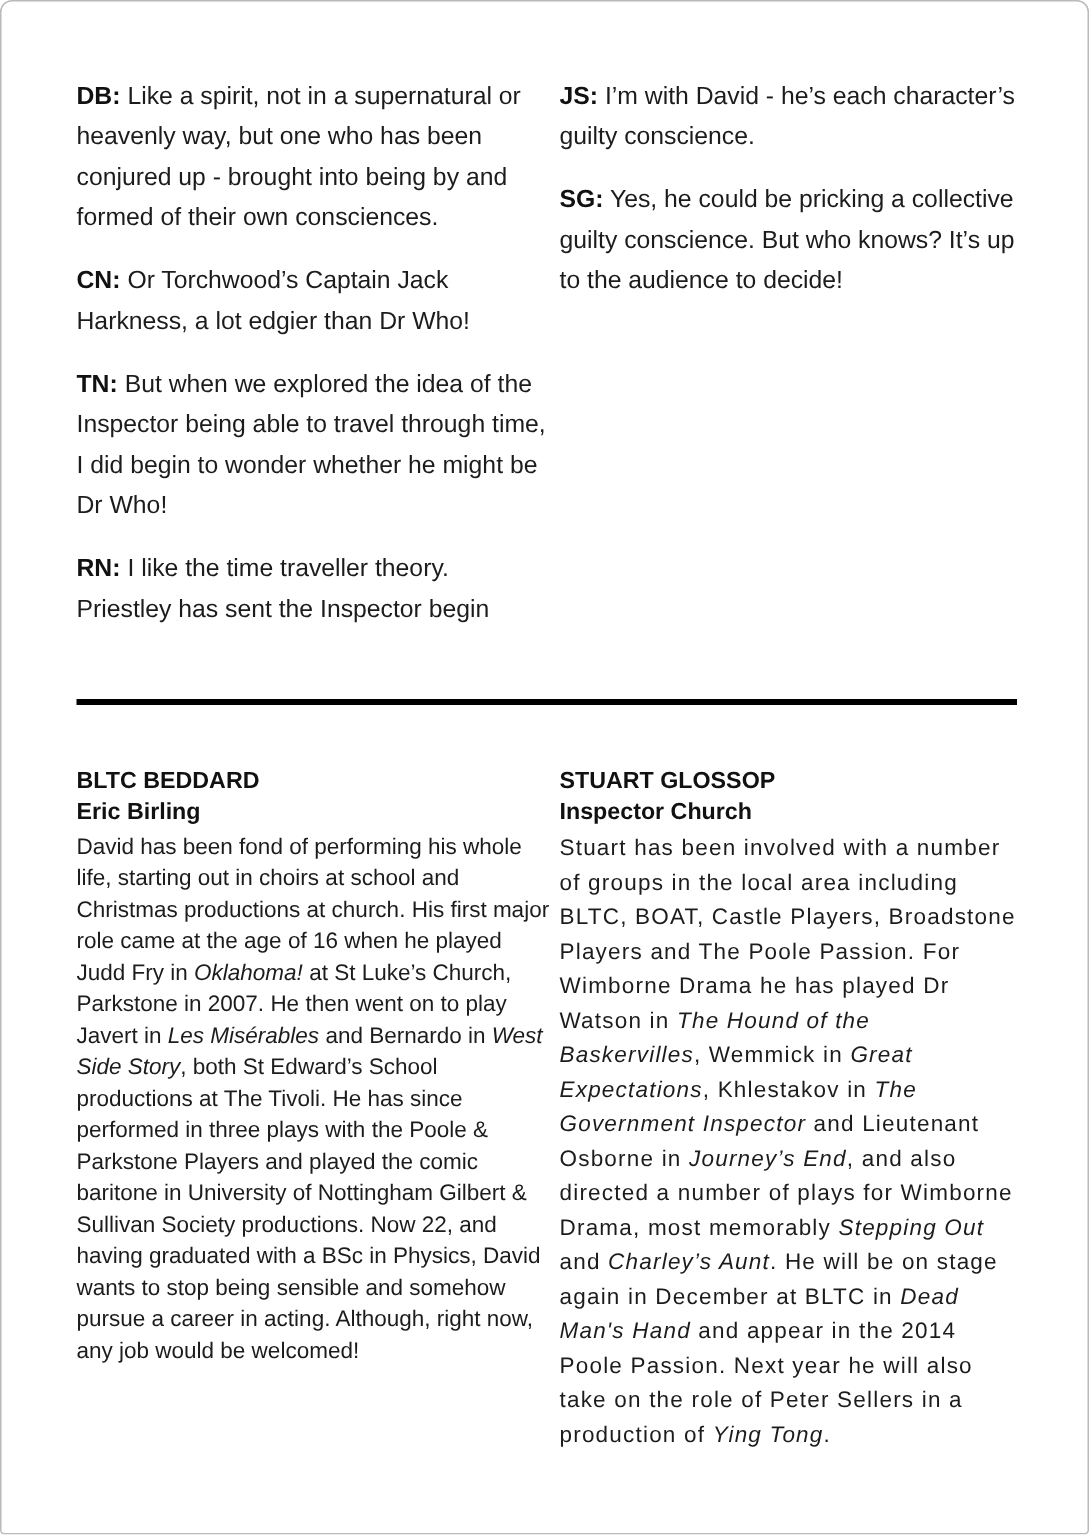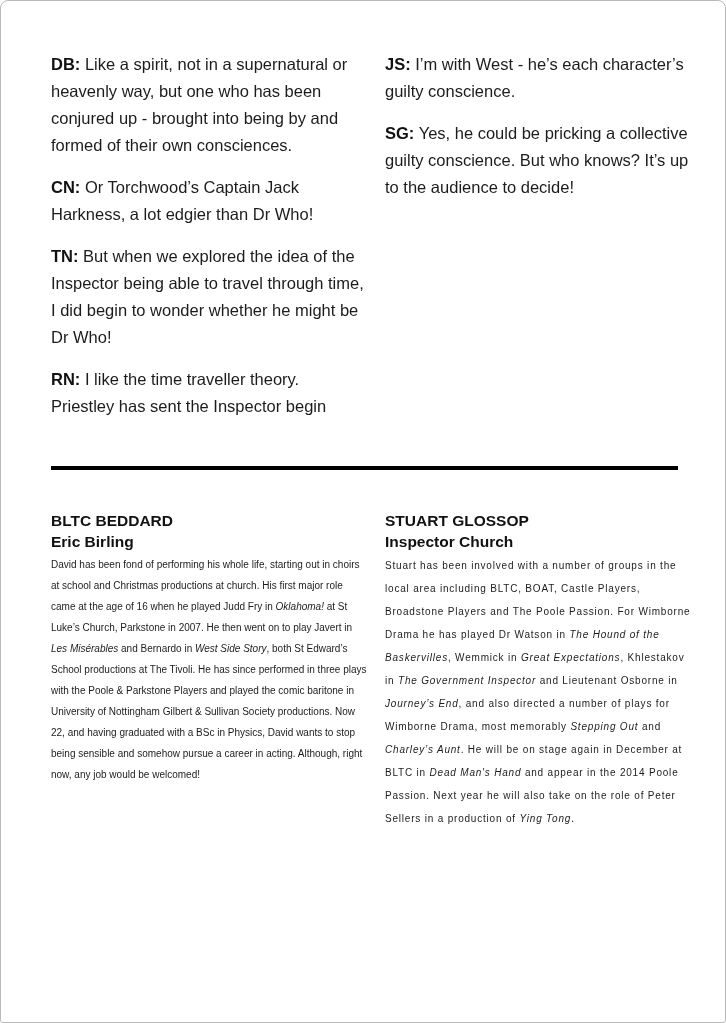--- a/index.html
+++ b/index.html
@@ -13,47 +13,47 @@
     width:726px;height:1023px;box-sizing:border-box;
     background:#ffffff;
     border:1px solid var(--page-border);
     border-radius:8px 8px 3px 3px;
     padding:50px 48px 0 50px;
     font-family:"Liberation Sans",sans-serif;
     color:var(--text);
     overflow:hidden;
   }
   .columns{display:flex;}
-  .col-l{width:316px;margin-right:18px;flex:none;}
+  .col-l{width:316px;margin-right:6px;flex:none;}
   .col-r{width:306px;flex:none;}
   
   .ipara{margin:0 0 15px 0;font-size:16.5px;line-height:27px;}
   .ipara b{font-weight:700;color:#111;}
   
   .divider{height:4px;width:627px;background:var(--divider);border:none;margin:31px 0 40px 0;}
   
   .bio-name,.bio-role{font-weight:700;font-size:15.5px;line-height:21px;margin:0;color:#111;}
-  .bio-body{font-size:10px;line-height:21px;margin:2px 0 0 0;}
+  .bio-body{font-size:15px;line-height:21px;margin:2px 0 0 0;}
   .bio-body i{font-style:italic;}
   .col-r .bio-body{line-height:23px;letter-spacing:0.8px;}
 </style>
 </head>
 <body>
 
 <div class="page">
 
   <div class="columns">
     <div class="col-l">
       <p class="ipara"><b>DB:</b> <span>Like a spirit, not in a supernatural or heavenly way, but one who has been conjured up - brought into being by and formed of their own consciences.</span></p>
       <p class="ipara"><b>CN:</b> <span>Or Torchwood’s Captain Jack Harkness, a lot edgier than Dr Who!</span></p>
       <p class="ipara"><b>TN:</b> <span>But when we explored the idea of the Inspector being able to travel through time, I did begin to wonder whether he might be Dr Who!</span></p>
       <p class="ipara"><b>RN:</b> <span>I like the time traveller theory. Priestley has sent the Inspector begin</span></p>
     </div>
     <div class="col-r">
-      <p class="ipara"><b>JS:</b> <span>I’m with West - he’s each character’s guilty conscience.</span></p>
+      <p class="ipara"><b>JS:</b> <span>I’m with David - he’s each character’s guilty conscience.</span></p>
       <p class="ipara"><b>SG:</b> <span>Yes, he could be pricking a collective guilty conscience. But who knows? It’s up to the audience to decide!</span></p>
     </div>
   </div>
 
   <hr class="divider">
 
   <div class="columns">
     <div class="col-l">
       <p class="bio-name">BLTC BEDDARD</p>
       <p class="bio-role">Eric Birling</p>

